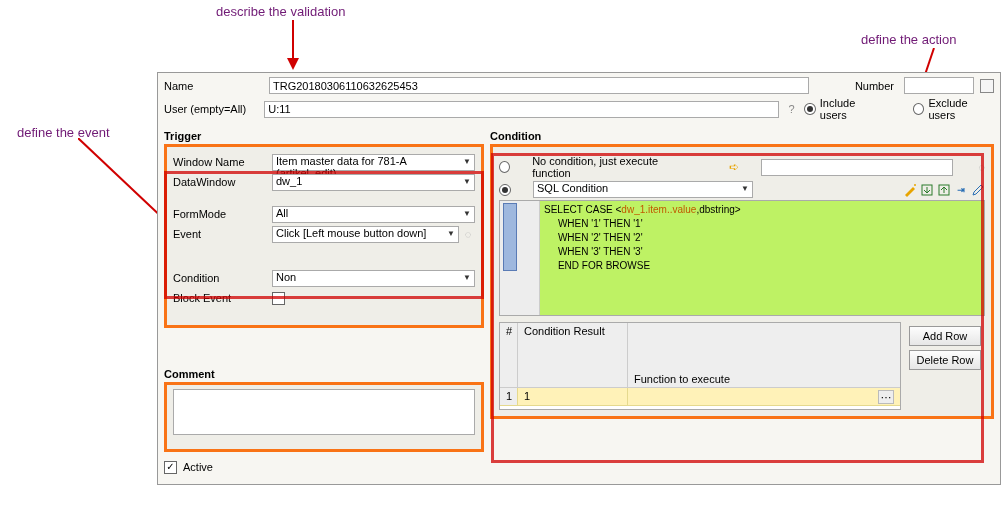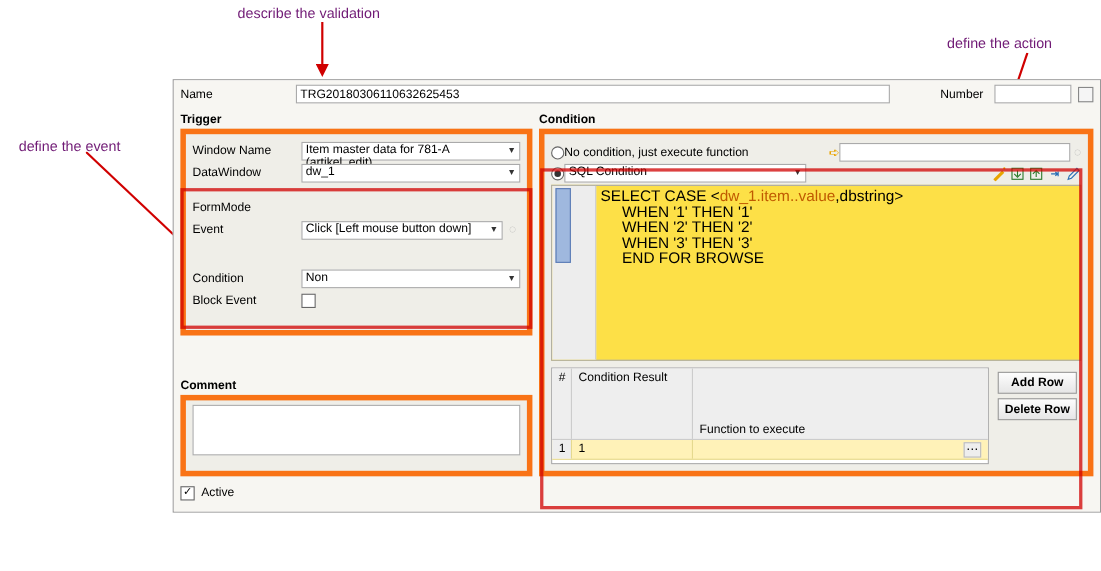--- a/index.html
+++ b/index.html
@@ -22,49 +22,49 @@
   .toprow input[type=text] { height:17px; border:1px solid #aaa; padding:0 3px; font-size:11px; background:#fff;}
   .radio-lbl { display:inline-flex; align-items:center; gap:4px;}
   .radio-dot { width:12px; height:12px; border:1px solid #666; border-radius:50%; display:inline-flex; align-items:center; justify-content:center; background:#fff;}
   .radio-dot.selected::after { content:""; width:6px; height:6px; background:#333; border-radius:50%; display:block;}
 
   .columns { display:flex; gap:6px; }
   .col-left { width:320px; }
   .col-right { flex:1; }
 
   .section-title { font-weight:bold; margin:6px 0 2px 0; display:block;}
-  .fieldset { border:5px solid #f97316; background:#efeee8; padding:4px 6px 8px 6px; margin-bottom:6px;}
+  .fieldset { border:3px solid #f97316; background:#efeee8; padding:4px 6px 8px 6px; margin-bottom:6px;}
   .formrow { display:flex; align-items:center; margin:2px 0; height:18px;}
   .formrow .flabel { width:99px; }
   .formrow .fctrl { flex:1; display:flex; align-items:center;}
   .combo, .textin { flex:1; height:17px; border:1px solid #aaa; background:#fff; padding:0 14px 0 3px; font-size:11px; position:relative;}
   .combo::after { content:"▼"; position:absolute; right:3px; top:2px; font-size:8px; color:#333;}
   .chk { width:13px; height:13px; border:1px solid #666; background:#fff; display:inline-flex; align-items:center; justify-content:center; font-size:10px; line-height:1;}
   .chk.checked::after { content:"✓"; color:#000;}
 
   
   .redbox { position:absolute; border:3px solid #d00000bf; pointer-events:none; }
 
   
-  .cond-radio-row { display:flex; align-items:center; gap:0; margin:2px 0;}
+  .cond-radio-row { display:flex; align-items:center; gap:22px; margin:2px 0;}
   .ag-icon { display:inline-flex; width:14px; height:14px; align-items:center; justify-content:center;}
   .icon-area { display:flex; gap:3px; align-items:center;}
-  .sql-editor { border:1px solid #aaa; background:#fde047; height:160px; display:flex; font-family:"Courier New",monospace; font-size:14px; line-height:14px;}
+  .sql-editor { border:1px solid #aaa; background:#bef264; height:116px; display:flex; font-family:"Courier New",monospace; font-size:10px; line-height:14px;}
   .sql-gutter { width:40px; background:#ededed; border-right:1px solid #ccc; position:relative;}
   .sql-gutter .sel { position:absolute; left:3px; top:2px; width:14px; height:68px; background:#9fb8de; border:1px solid #5a7bb5;}
   .sql-text { padding:2px 4px;  white-space:pre; }
   .sql-text .kw { color:#000;}
   .sql-text .ph { color:#c05a00;}
 
   .funclist { border:1px solid #aaa; background:#fff; height:88px; display:flex; flex-direction:column;}
   .funclist-head { display:flex; background:#eee; border-bottom:1px solid #ccc; font-size:11px;}
   .funclist-head div { padding:2px 6px; border-right:1px solid #ccc;}
   .funclist-row { display:flex; background:#fff2b8; height:18px; border-bottom:1px solid #e5d98e;}
   .funclist-row div { padding:2px 6px; border-right:1px solid #e5d98e;}
-  .func-side { width:80px; padding:4px; display:flex; flex-direction:column; gap:4px;font-weight:bold;}
+  .func-side { width:80px; padding:4px; display:flex; flex-direction:column; gap:4px;}
   .btn3d { border:1px solid #999; background:linear-gradient(#fdfdfd,#e6e6e6); height:20px; display:flex; align-items:center; justify-content:center; cursor:default;}
   .func-wrap { display:flex; gap:4px; margin-top:6px;}
 
   .comment-box { border:1px solid #aaa; background:#fff; height:46px; }
   .little-yellow-arrow { color:#e8a400; font-size:12px; }
   .opt-icon { width:14px; height:14px; border:1px solid #888; background:#f5f5f5; display:inline-block;}
   .small-circle { width:12px;height:12px;border:1px solid #666;border-radius:50%;background:#fff;display:inline-flex;align-items:center;justify-content:center;}
   .small-circle.on::after{content:"";width:6px;height:6px;background:#333;border-radius:50%;}
 </style>
 </head>
@@ -107,20 +107,34 @@
     <div class="content">
 
       <div class="toprow">
         <label>Name</label>
         <input type="text" style="width: 540px;" value="TRG20180306110632625453">
         <span style="flex:1"></span>
         <label style="width:auto; margin-right:4px;">Number</label>
         <input type="text" style="width: 70px;" value="">
         <span class="opt-icon"></span>
       </div>
+      <div class="toprow">
+        <label>User (empty=All)</label>
+        <input type="text" style="width: 540px;" value="U:11">
+        <span style="width:14px; text-align:center; color:#888;">?</span>
+        <span class="radio-lbl">
+            <span class="radio-dot selected"></span>
+            <span>Include users</span>
+          </span>
+        <span style="width:20px"></span>
+        <span class="radio-lbl">
+            <span class="radio-dot"></span>
+            <span>Exclude users</span>
+          </span>
+      </div>
 
       <div class="columns">
 
         <div class="col-left">
           <span class="section-title">Trigger</span>
           <div class="fieldset" style="padding-bottom:16px;">
             <div class="formrow">
                 <div class="flabel">Window Name</div>
               <div class="fctrl">
                   <div class="combo"><span>Item master data for 781-A (artikel_edit)</span></div>
@@ -128,20 +142,23 @@
               </div>
             <div class="formrow">
                 <div class="flabel">DataWindow</div>
               <div class="fctrl">
                   <div class="combo"><span>dw_1</span></div>
                 </div>
               </div>
             <div style="height:10px"></div>
             <div class="formrow">
                 <div class="flabel">FormMode</div>
+              <div class="fctrl">
+                  <div class="combo"><span>All</span></div>
+                </div>
               </div>
             <div class="formrow">
                 <div class="flabel">Event</div>
               <div class="fctrl">
                   <div class="combo" style="flex:1"><span>Click [Left mouse button down]</span></div>
               <span style="width:14px;text-align:center;color:#aaa;margin-left:2px;">◌</span>
                 </div>
               </div>
             <div style="height:22px"></div>
             <div class="formrow">

